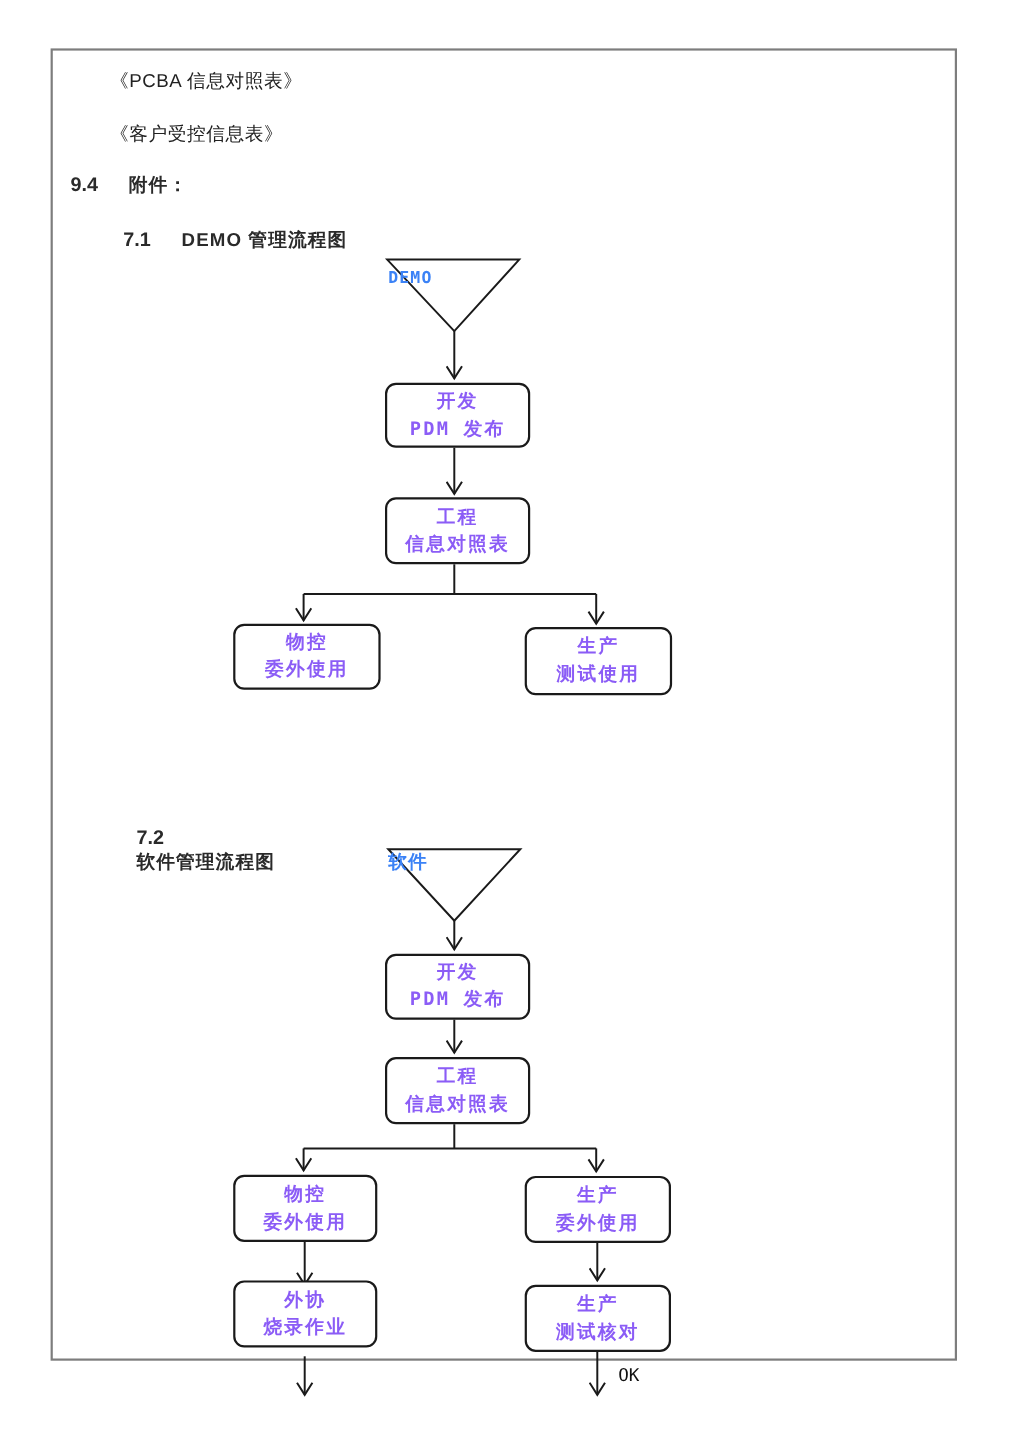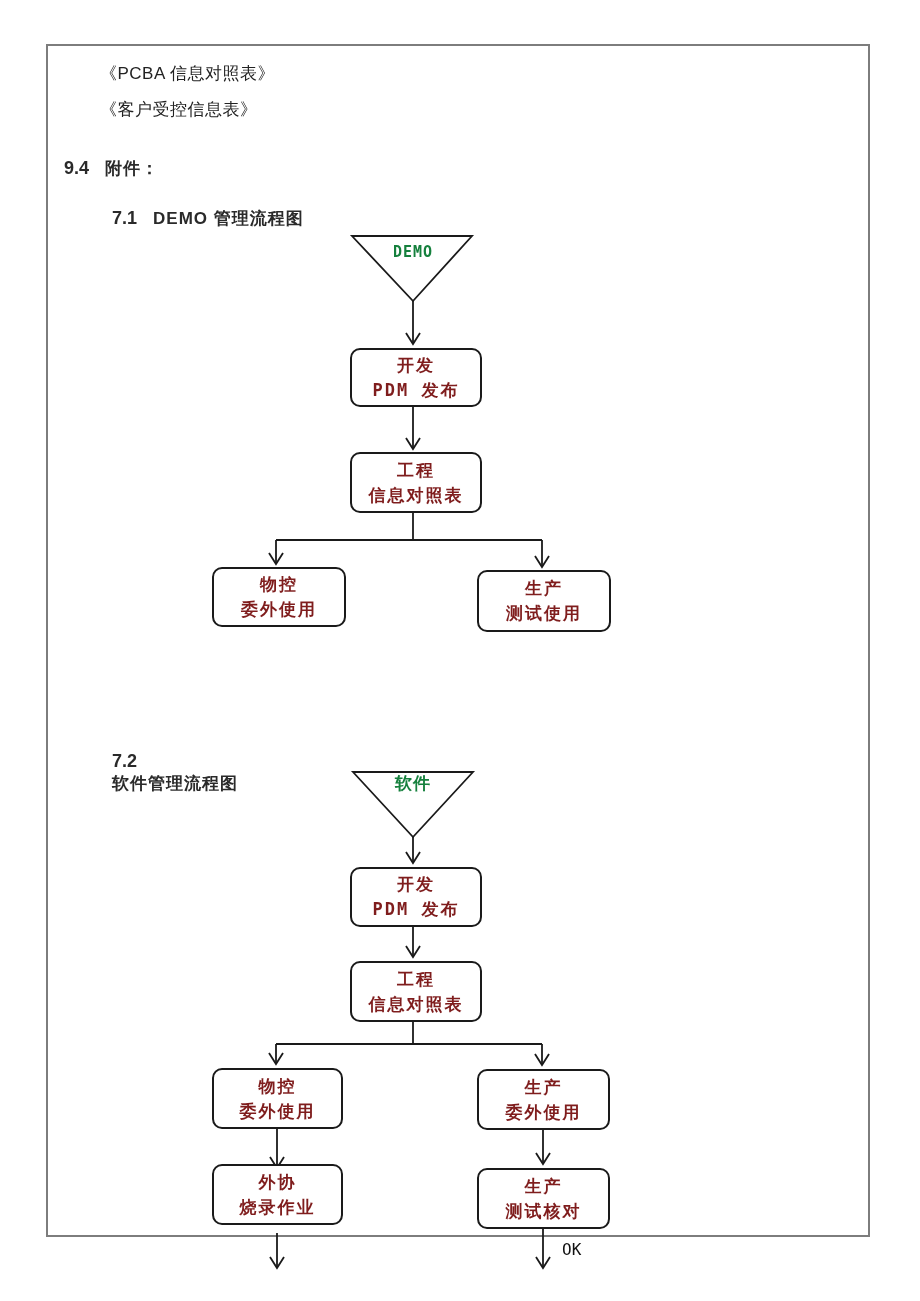--- a/index.html
+++ b/index.html
@@ -37,72 +37,72 @@
   .sec-heading {
     position: absolute;
     display: flex;
     align-items: baseline;
     font-weight: bold;
     color: #2a2a2a;
     z-index: 3;
     white-space: nowrap;
   }
   .sec-heading .num { font-size: 18px; }
-  .sec-heading .ttl { font-size: 17px; margin-left: 16px; letter-spacing: 1px; }
+  .sec-heading .ttl { font-size: 17px; margin-left: 28px; letter-spacing: 1px; }
   .flow-svg {
     position: absolute;
     left: 0;
     top: 0;
     z-index: 2;
   }
   .node {
     position: absolute;
     border: 2px solid #1a1a1a;
     border-radius: 10px;
     background: #ffffff;
     display: flex;
     flex-direction: column;
     align-items: center;
     justify-content: center;
     z-index: 4;
     font-family: "DejaVu Sans Mono", "DejaVu Sans", monospace;
     font-weight: bold;
-    color: #7f1d1d;
+    color: #8b5cf6;
     font-size: 17px;
     line-height: 25px;
     letter-spacing: 2px;
     text-align: center;
   }
   .tri-label {
     position: absolute;
     z-index: 4;
     font-family: "DejaVu Sans Mono", "DejaVu Sans", monospace;
     font-weight: bold;
-    color: #15803d;
-    text-align: center;
+    color: #3b82f6;
+    text-align: left;
     letter-spacing: 1px;
   }
   .ok-label {
     position: absolute;
     left: 562px;
     top: 1240px;
     z-index: 4;
     font-family: "DejaVu Sans Mono", "DejaVu Sans", monospace;
     font-weight: normal;
     font-size: 16px;
     color: #111111;
   }
 </style>
 </head>
 <body>
 
 <div class="page-border"></div>
 
 <div class="doc-ref" style="left:100px; top:62px;">《PCBA 信息对照表》</div>
-<div class="doc-ref" style="left:100px; top:98px;">《客户受控信息表》</div>
+<div class="doc-ref" style="left:100px; top:110px;">《客户受控信息表》</div>
 
 <div class="sec-heading" style="left:64px; top:157px;">
   <span class="num">9.4</span>
   <span class="ttl">附件：</span>
 </div>
 
 <div class="sec-heading" style="left:112px; top:207px;">
   <span class="num">7.1</span>
   <span class="ttl">DEMO 管理流程图</span>
 </div>

